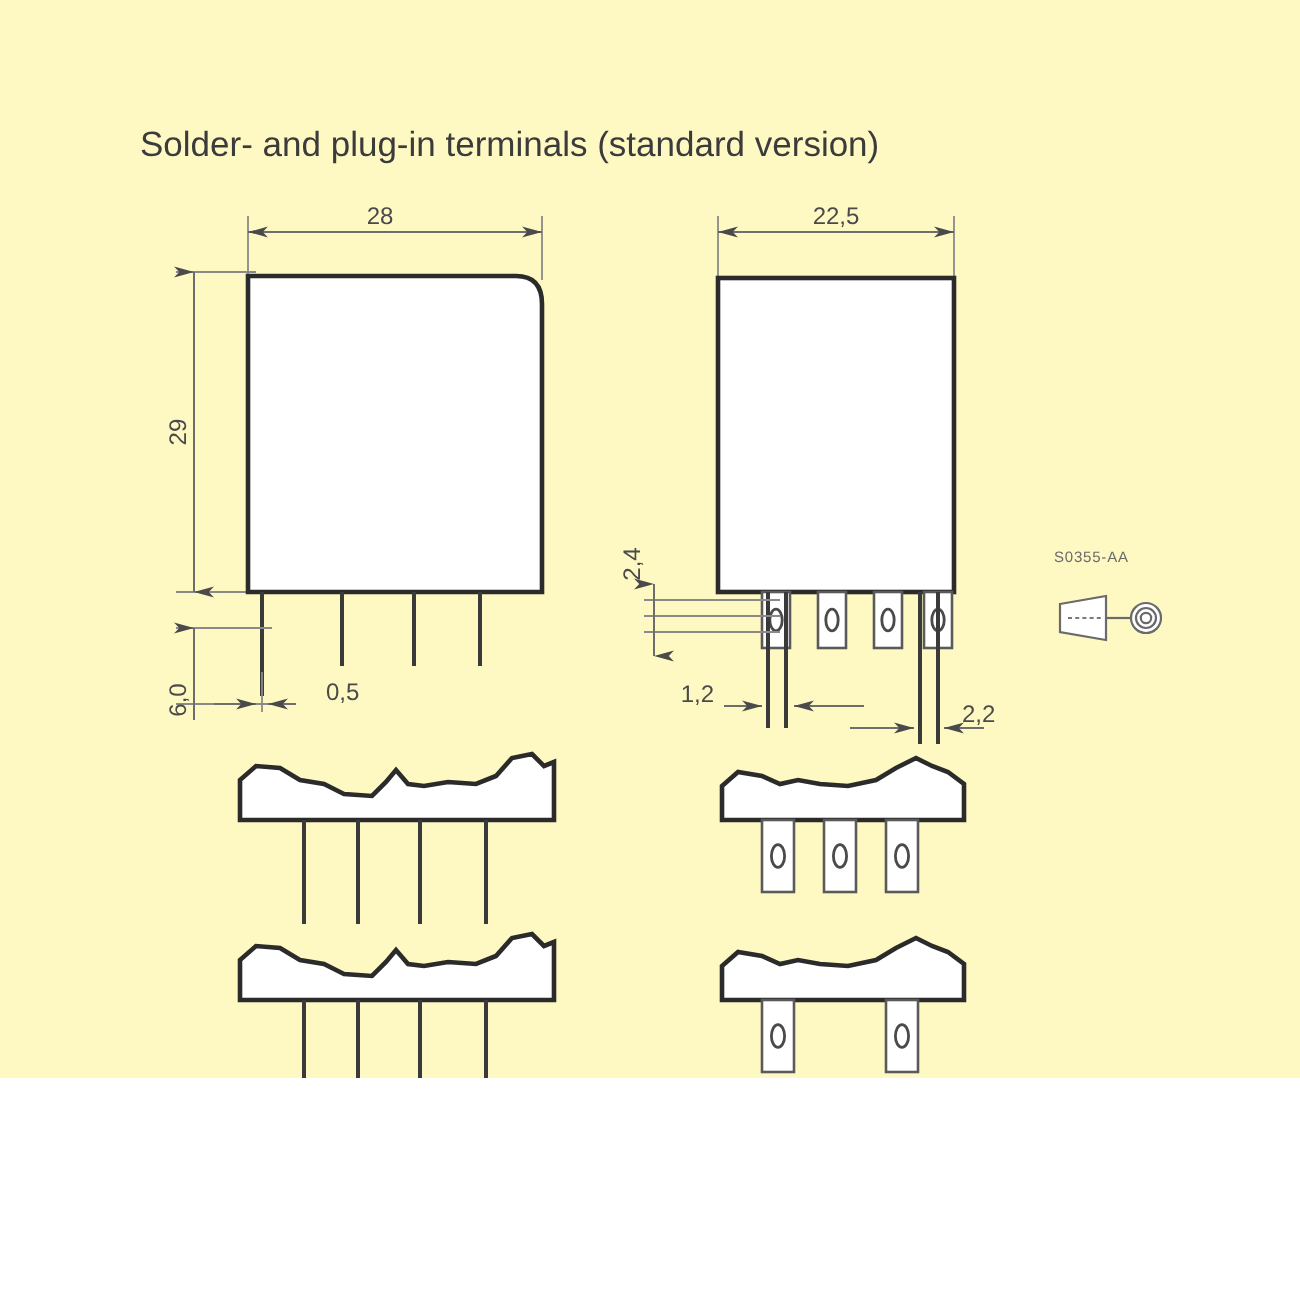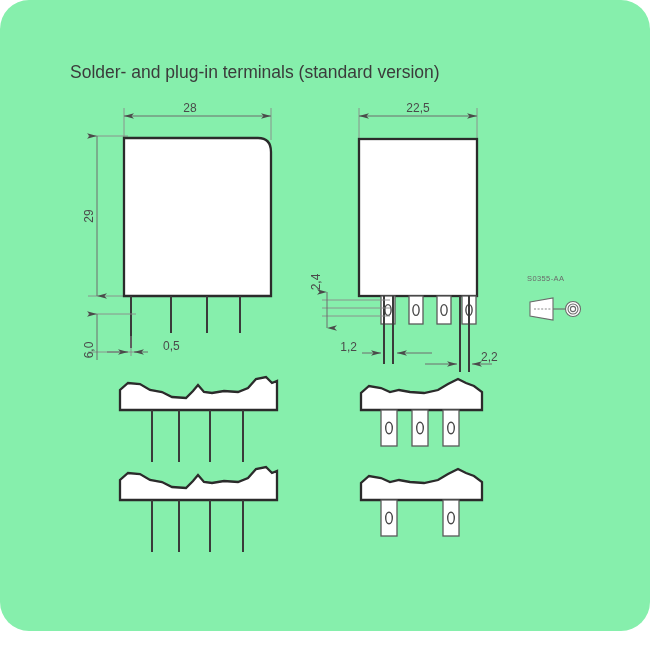--- a/index.html
+++ b/index.html
@@ -4,25 +4,24 @@
 <title>Solder- and plug-in terminals (standard version)</title>
 <style>
   html, body {
     margin: 0;
     padding: 0;
     background: #ffffff;
   }
   #page {
     position: relative;
     width: 650px;
-    height: 631px;
-    background: #86efac;
+    height: 539px;
+    background: #fef9c3;
     font-family: "Liberation Sans", sans-serif;
     overflow: hidden;
-    border-radius: 29px;
   }
   #drawing {
     position: absolute;
     left: 0;
     top: 0;
     width: 650px;
     height: 650px;
   }
   .title-text {
     font-family: "Liberation Sans", sans-serif;

